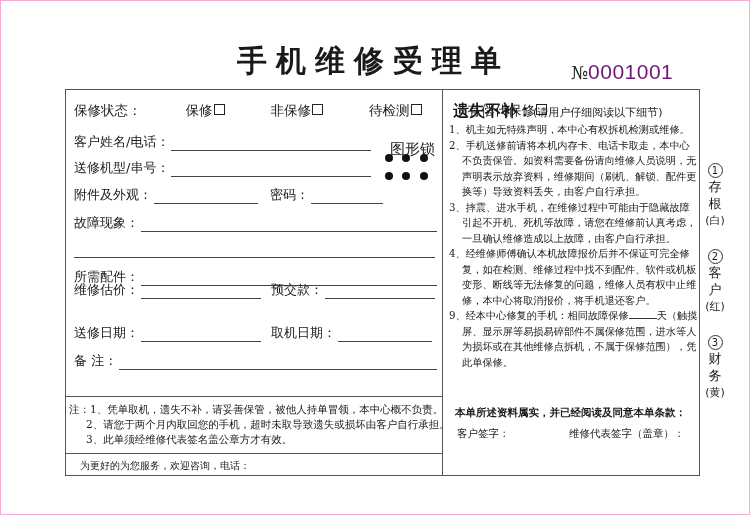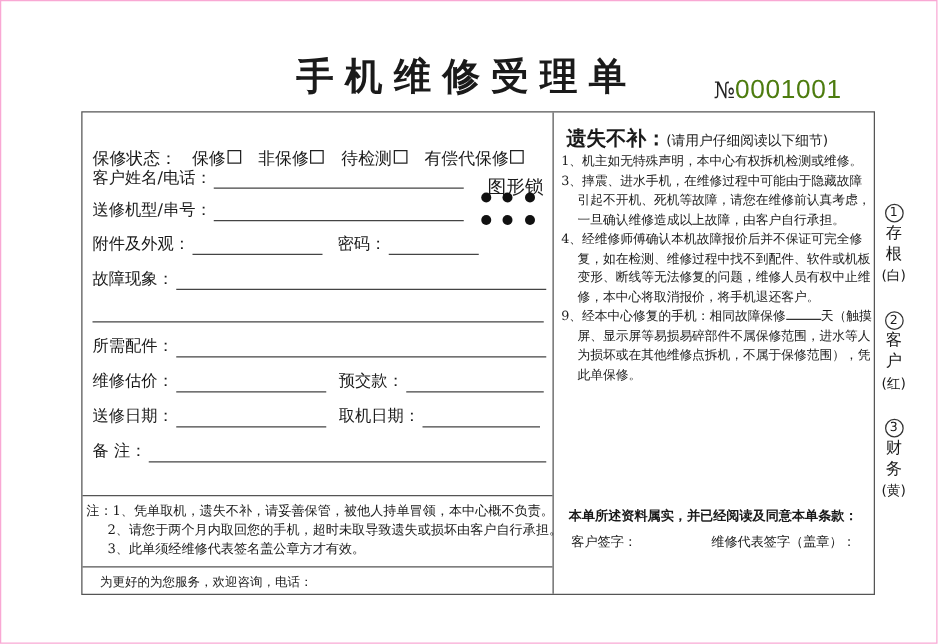--- a/index.html
+++ b/index.html
@@ -2,27 +2,27 @@
 <html><head>
 <meta charset="utf-8">
 <style>
   html, body { margin:0; padding:0; }
   body { width:750px; height:515px; background:#ffffff; position:relative; overflow:hidden;
          font-family:"DejaVu Sans", "Liberation Sans", sans-serif; color:#1a1a1a; }
   .page { position:absolute; left:0; top:0; width:748px; height:513px; border:1px solid #f9a8d4; background:#fff;text-decoration:underline; }
   .title { position:absolute; left:236px; top:40px; font-size:30px; font-weight:bold; letter-spacing:9px; color:#1a1a1a; }
   .serial { position:absolute; left:570px; top:59px; font-size:19px; white-space:nowrap; }
   .serial .no { font-family:"DejaVu Serif","Liberation Serif",serif; color:#222; font-size:18px; }
-  .serial .num { color:#4d7c0f; font-family:"Liberation Sans",sans-serif; font-size:21px; letter-spacing:0.5px; }
+  .serial .num { color:#701a75; font-family:"Liberation Sans",sans-serif; font-size:21px; letter-spacing:0.5px; }
   .form { position:absolute; left:64px; top:88px; width:635px; height:387px; border:1.5px solid #555; box-sizing:border-box; }
   .left { position:absolute; left:0; top:0; width:377px; height:100%; border-right:1.5px solid #555; box-sizing:border-box; }
   .right { position:absolute; left:377px; top:0; right:0; height:100%; }
   .row { position:absolute; left:8px; font-size:13px; white-space:nowrap; display:flex; align-items:flex-end; }
   .line { display:inline-block; border-bottom:1px solid #444; height:14px; margin-left:2px; }
-  .status { top:28px; font-size:13.5px; }
+  .status { top:12px; font-size:13.5px;gap:32px; }
   .status .opt { margin-left:12px; }
   .status .opt:first-of-type { margin-left:0; }
   .box { display:inline-block; width:9px; height:9px; border:1px solid #222; margin-left:1px; }
   .lock-label { position:absolute; left:324px; top:50px; font-size:15px; font-family:"DejaVu Serif",serif; }
   .dots { position:absolute; left:319px; top:64px; width:52px; display:grid; grid-template-columns:repeat(3,1fr); row-gap:10px; }
   .dot { width:8px; height:8px; border-radius:50%; background:#111; }
   .full-line { position:absolute; left:8px; width:361px; border-bottom:1px solid #444; }
   .divider { position:absolute; left:0; width:100%; border-top:1.5px solid #555; }
   .notes { position:absolute; left:3px; top:312px; font-size:10.5px; font-family:"DejaVu Serif","Liberation Serif",serif; line-height:15px; white-space:nowrap; }
   .notes .indent { padding-left:17px; }
@@ -89,21 +89,21 @@
         <span>故障现象：</span>
         <span class="line" style="width:296px"></span>
       </div>
       <div class="full-line" style="top:167px"></div>
 
       <div class="row" style="top:178px">
         <span>所需配件：</span>
         <span class="line" style="width:296px"></span>
       </div>
 
-      <div class="row" style="top:206px">
+      <div class="row" style="top:191px">
         <span>维修估价：</span>
         <span class="line" style="width:120px"></span>
         <span style="margin-left:10px">预交款：</span>
         <span class="line" style="width:110px"></span>
       </div>
 
       <div class="row" style="top:234px">
         <span>送修日期：</span>
         <span class="line" style="width:120px"></span>
         <span style="margin-left:10px">取机日期：</span>
@@ -124,20 +124,21 @@
       <div class="divider" style="top:363px"></div>
       <div class="service">为更好的为您服务，欢迎咨询，电话：</div>
     </div>
 
     <div class="right">
       <div class="r-title">
         <span class="big">遗失不补</span><span class="big">：</span><span class="small">(请用户仔细阅读以下细节)</span>
       </div>
       <div class="terms">
         <p class="term">1、机主如无特殊声明，本中心有权拆机检测或维修。</p>
+        <p class="term">2、手机送修前请将本机内存卡、电话卡取走，本中心不负责保管。如资料需要备份请向维修人员说明，无声明表示放弃资料，维修期间（刷机、解锁、配件更换等）导致资料丢失，由客户自行承担。</p>
         <p class="term">3、摔震、进水手机，在维修过程中可能由于隐藏故障引起不开机、死机等故障，请您在维修前认真考虑，一旦确认维修造成以上故障，由客户自行承担。</p>
         <p class="term">4、经维修师傅确认本机故障报价后并不保证可完全修复，如在检测、维修过程中找不到配件、软件或机板变形、断线等无法修复的问题，维修人员有权中止维修，本中心将取消报价，将手机退还客户。</p>
         <p class="term"><span>9、经本中心修复的手机：相同故障保修</span><span class="blank"></span><span>天（触摸屏、显示屏等易损易碎部件不属保修范围，进水等人为损坏或在其他维修点拆机，不属于保修范围），凭此单保修。</span></p>
       </div>
       <div class="confirm">本单所述资料属实，并已经阅读及同意本单条款：</div>
       <div class="sign" style="left:14px">客户签字：</div>
       <div class="sign" style="left:126px">维修代表签字（盖章）：</div>
     </div>
   </div>
 

